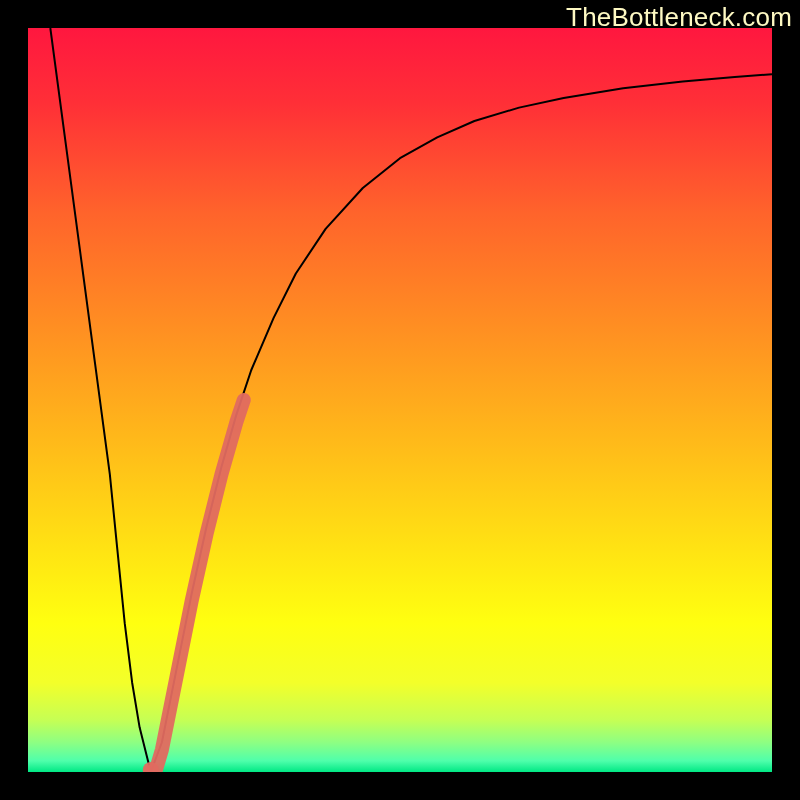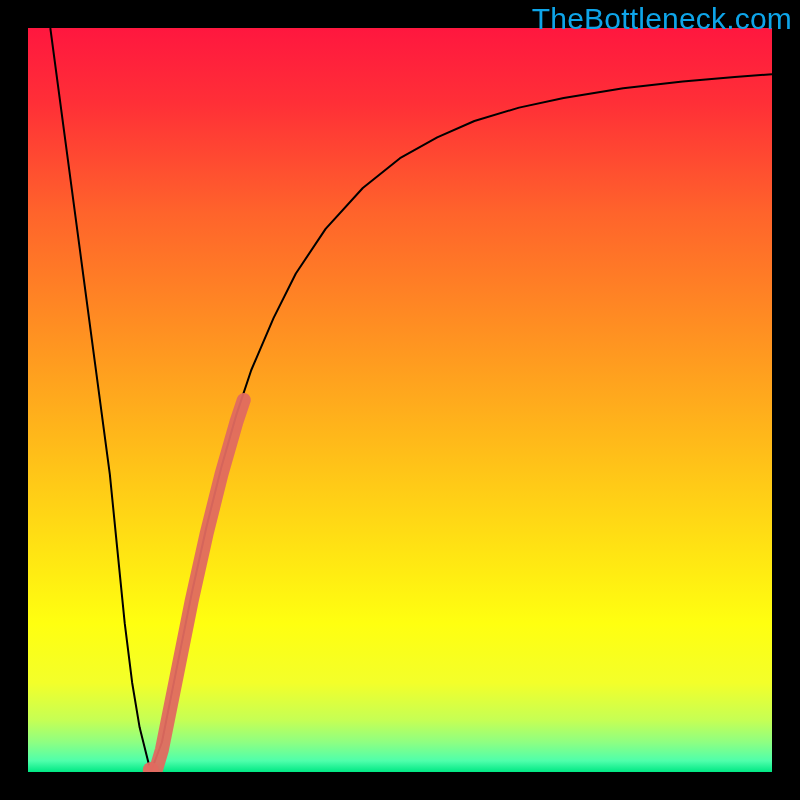--- a/index.html
+++ b/index.html
@@ -14,22 +14,22 @@
   .frame {
     position: relative;
     width: 800px;
     height: 800px;
     background: #000;
   }
   .watermark {
     position: absolute;
     top: 2px;
     right: 8px;
-    color: #0ea5e9;
-    font-size: 30px;
+    color: #fef9c3;
+    font-size: 26px;
     font-weight: 500;
     letter-spacing: 0.2px;
     z-index: 40;
     user-select: none;
     margin-left: 18px;
   }
   .plot-area {
     position: absolute;
     left: 28px;
     top: 28px;

